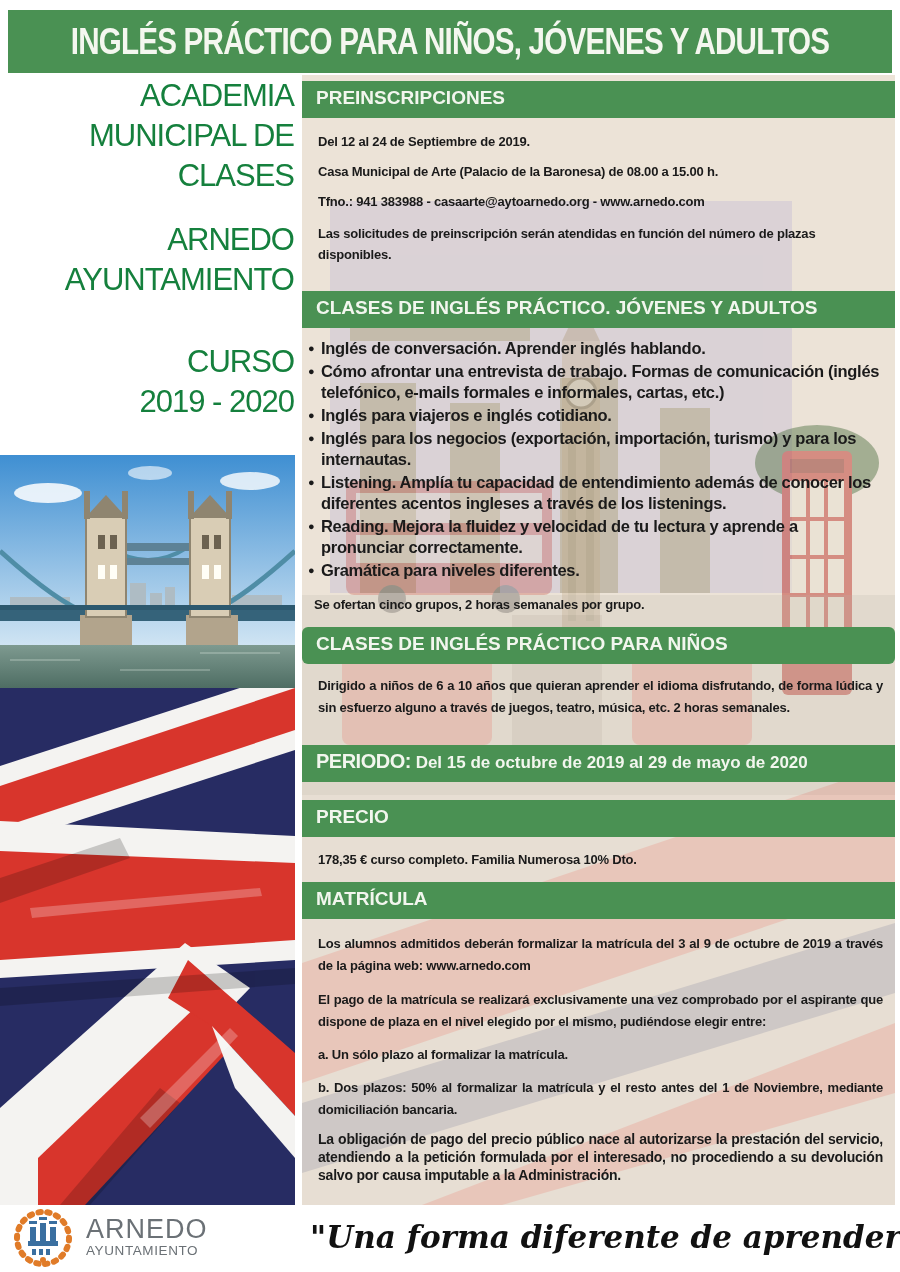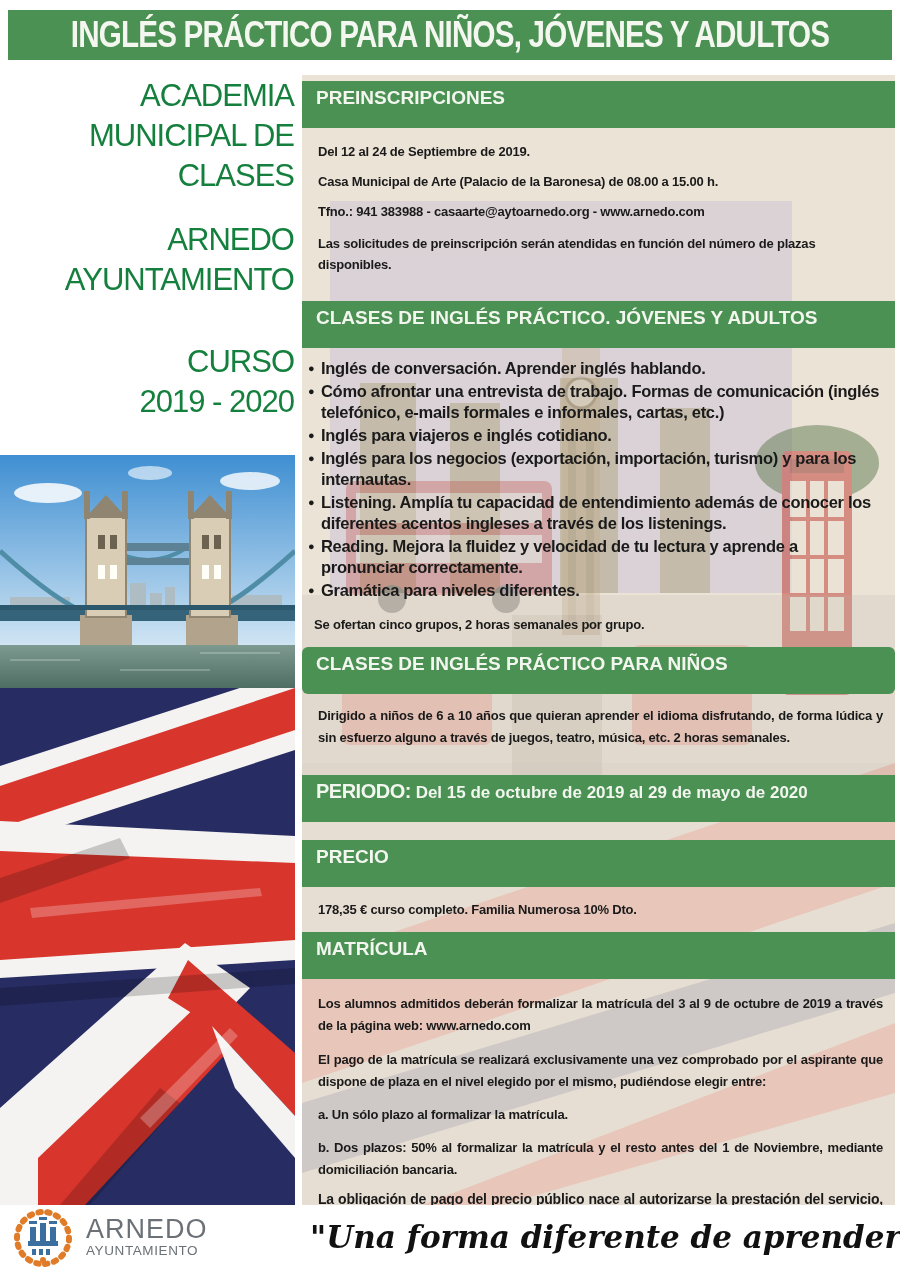--- a/index.html
+++ b/index.html
@@ -1,39 +1,39 @@
 <!DOCTYPE html>
 <html><head>
 <meta charset="utf-8">
 <style>
   html,body{margin:0;padding:0;background:#ffffff;}
   .page{position:relative;width:900px;height:1272px;background:#ffffff;overflow:hidden;
         font-family:"Liberation Sans",sans-serif;color:#1a1a1a;}
 
   
-  .top-banner{position:absolute;left:8px;top:10px;width:884px;height:50px;background:#4a9153;
+  .top-banner{position:absolute;left:8px;top:10px;width:884px;height:63px;background:#4a9153;
               display:flex;align-items:center;justify-content:center;}
   .top-banner span{display:inline-block;color:#f4f7ef;font-weight:bold;font-size:37px;
                    letter-spacing:-1px;transform:scaleX(.8);white-space:nowrap;}
 
   
   .left-col{position:absolute;left:8px;top:76px;width:286px;text-align:right;color:#15803d;}
   .left-col .ln{font-size:31px;letter-spacing:-1px;line-height:40px;font-weight:400;}
   .gap-s{height:24px;} .gap-l{height:42px;}
 
   
   .bridge{position:absolute;left:0;top:455px;width:295px;height:233px;}
   .flag{position:absolute;left:0;top:688px;width:295px;height:517px;}
 
   
   .panel{position:absolute;left:302px;top:75px;width:593px;height:1130px;background:#ece3d7;overflow:hidden;}
   .panel .content{position:relative;z-index:2;}
   .wm{position:absolute;z-index:1;}
 
-  .bar{height:47px;line-height:33px;background:#4a9153;color:#f2f6ee;font-weight:bold;
+  .bar{height:37px;line-height:33px;background:#4a9153;color:#f2f6ee;font-weight:bold;
        font-size:19px;padding-left:14px;letter-spacing:0;}
   .bar1{margin-top:6px;}
   .bar2{margin-top:26px;}
   .bar3{margin-top:12px;border-radius:6px;}
   .bar-periodo{margin-top:26px;font-size:17px;}
   .bar-periodo .big{font-size:20px;letter-spacing:-0.5px;}
   .bar-precio{margin-top:18px;}
   .bar-matricula{margin-top:12px;}
 
   .panel p{margin:0 12px 0 16px;font-size:13px;font-weight:bold;line-height:21px;letter-spacing:-0.2px;}

